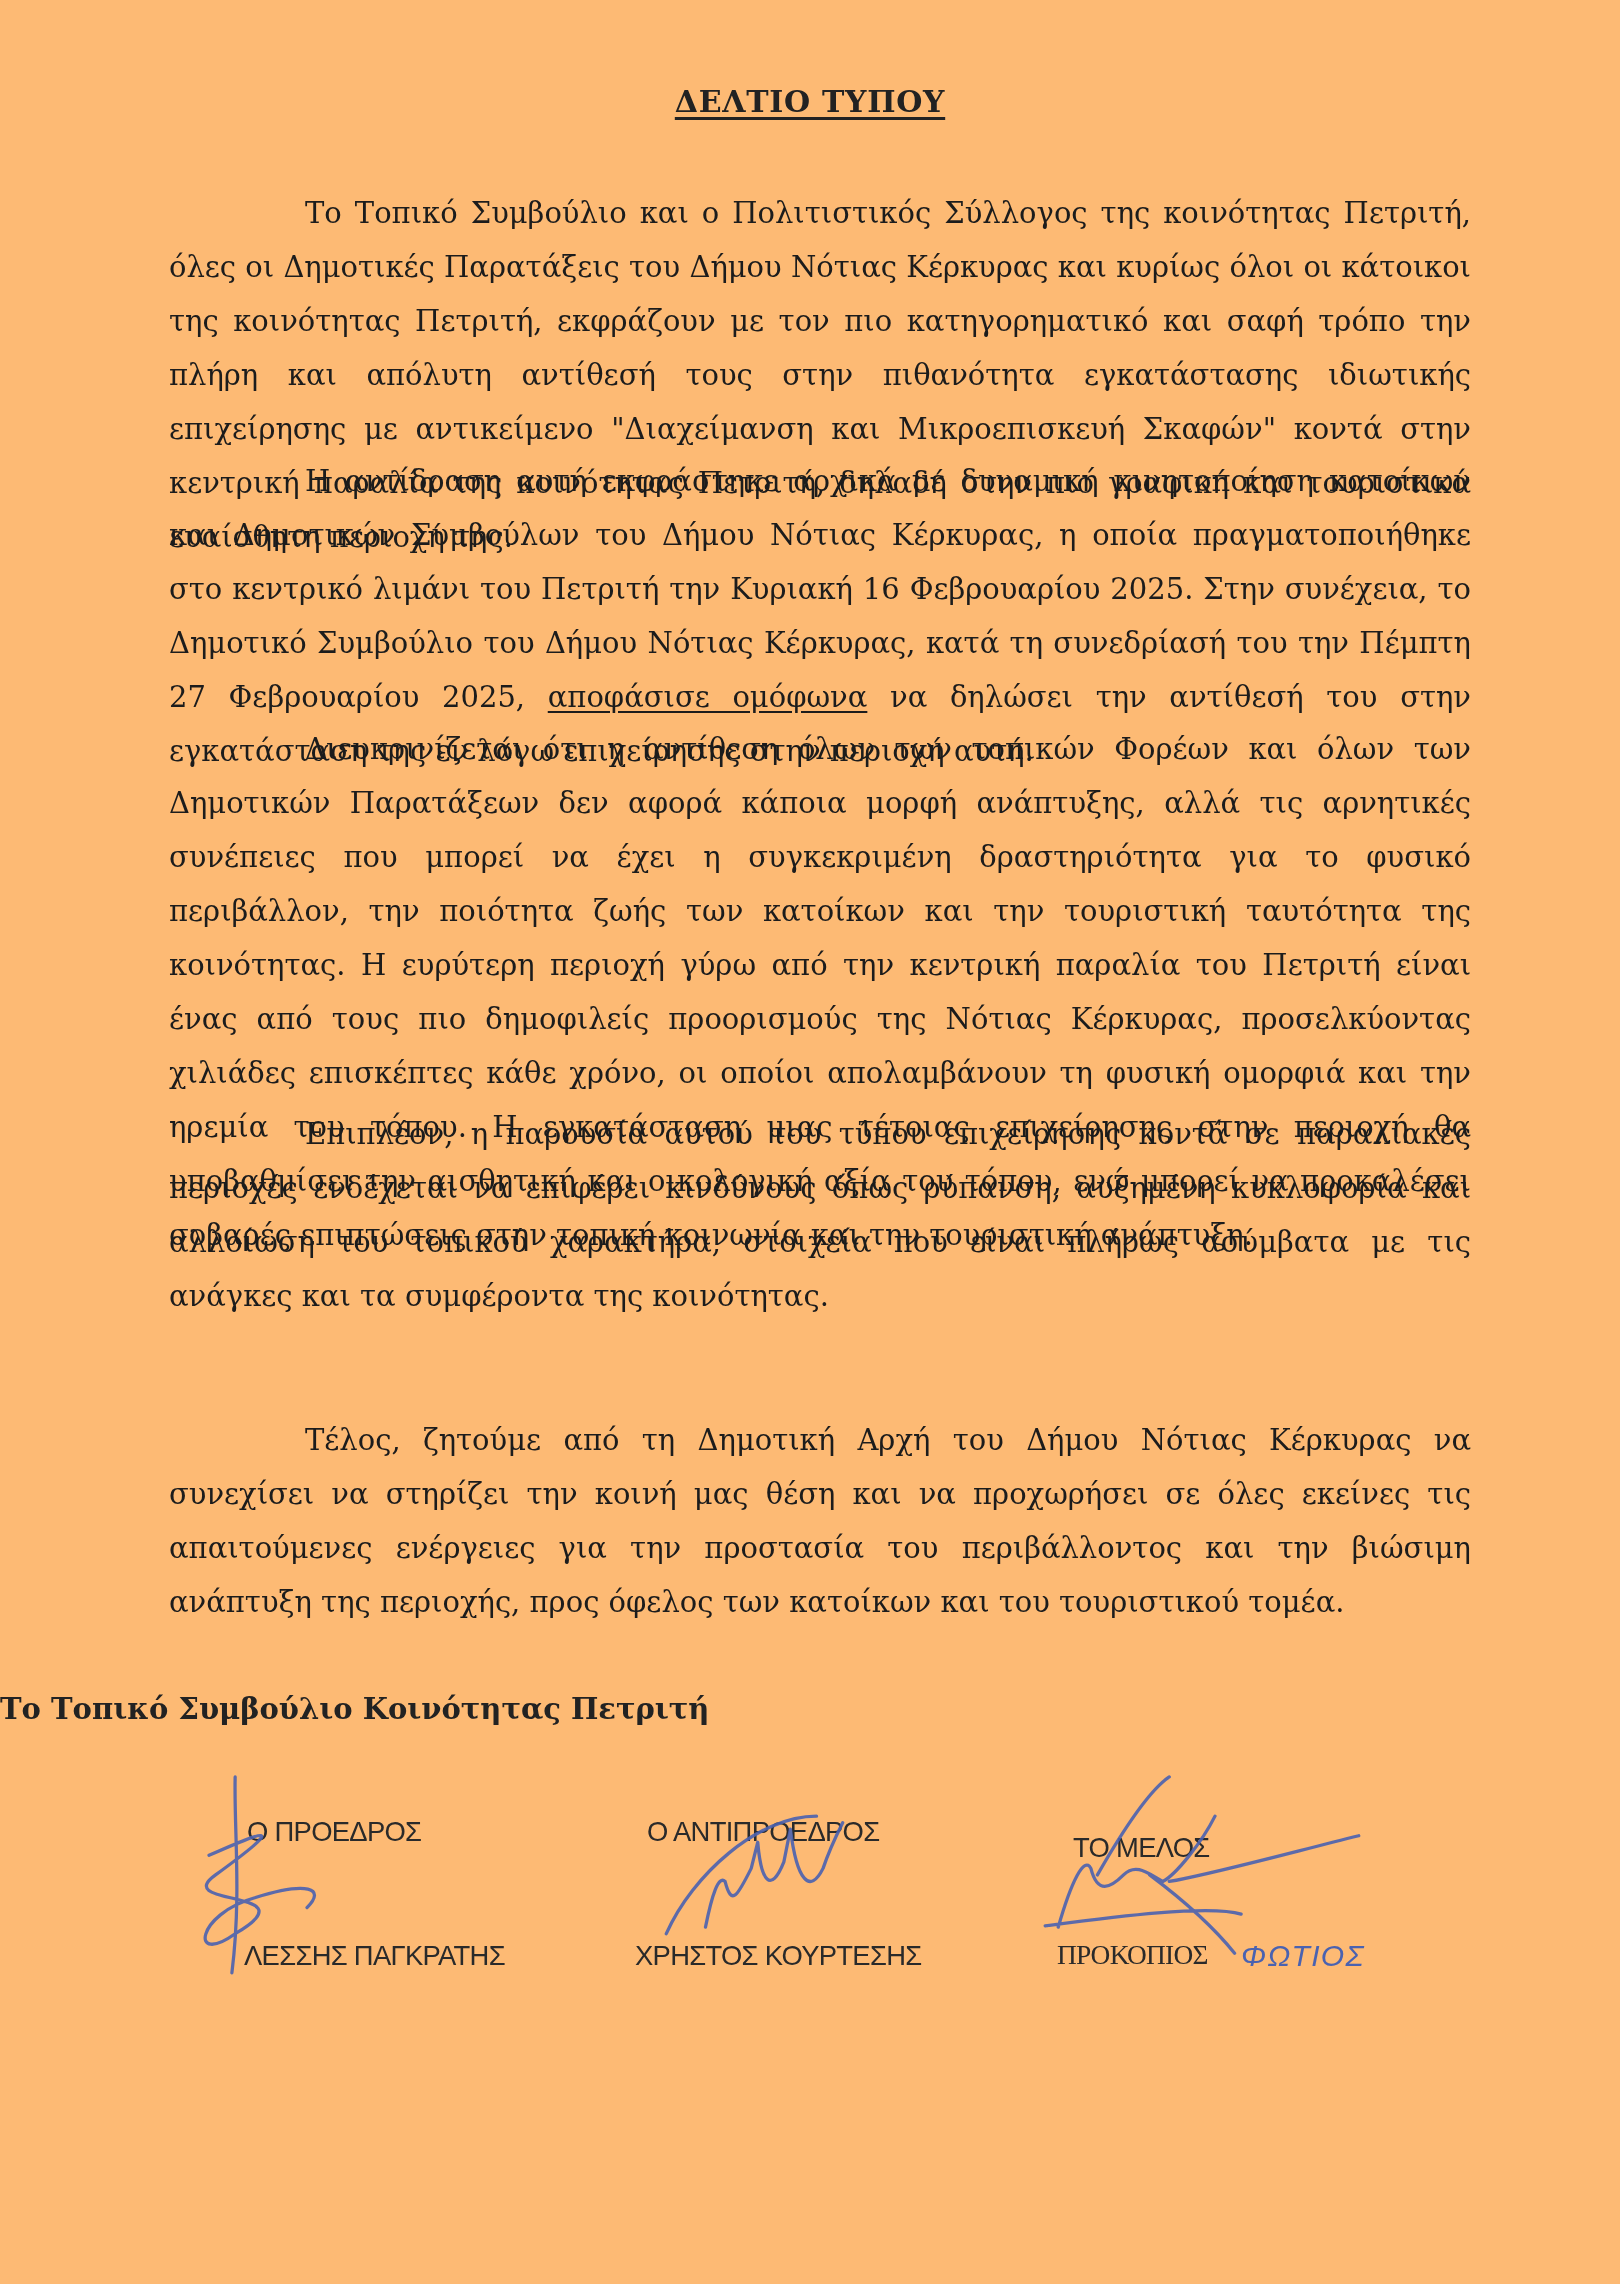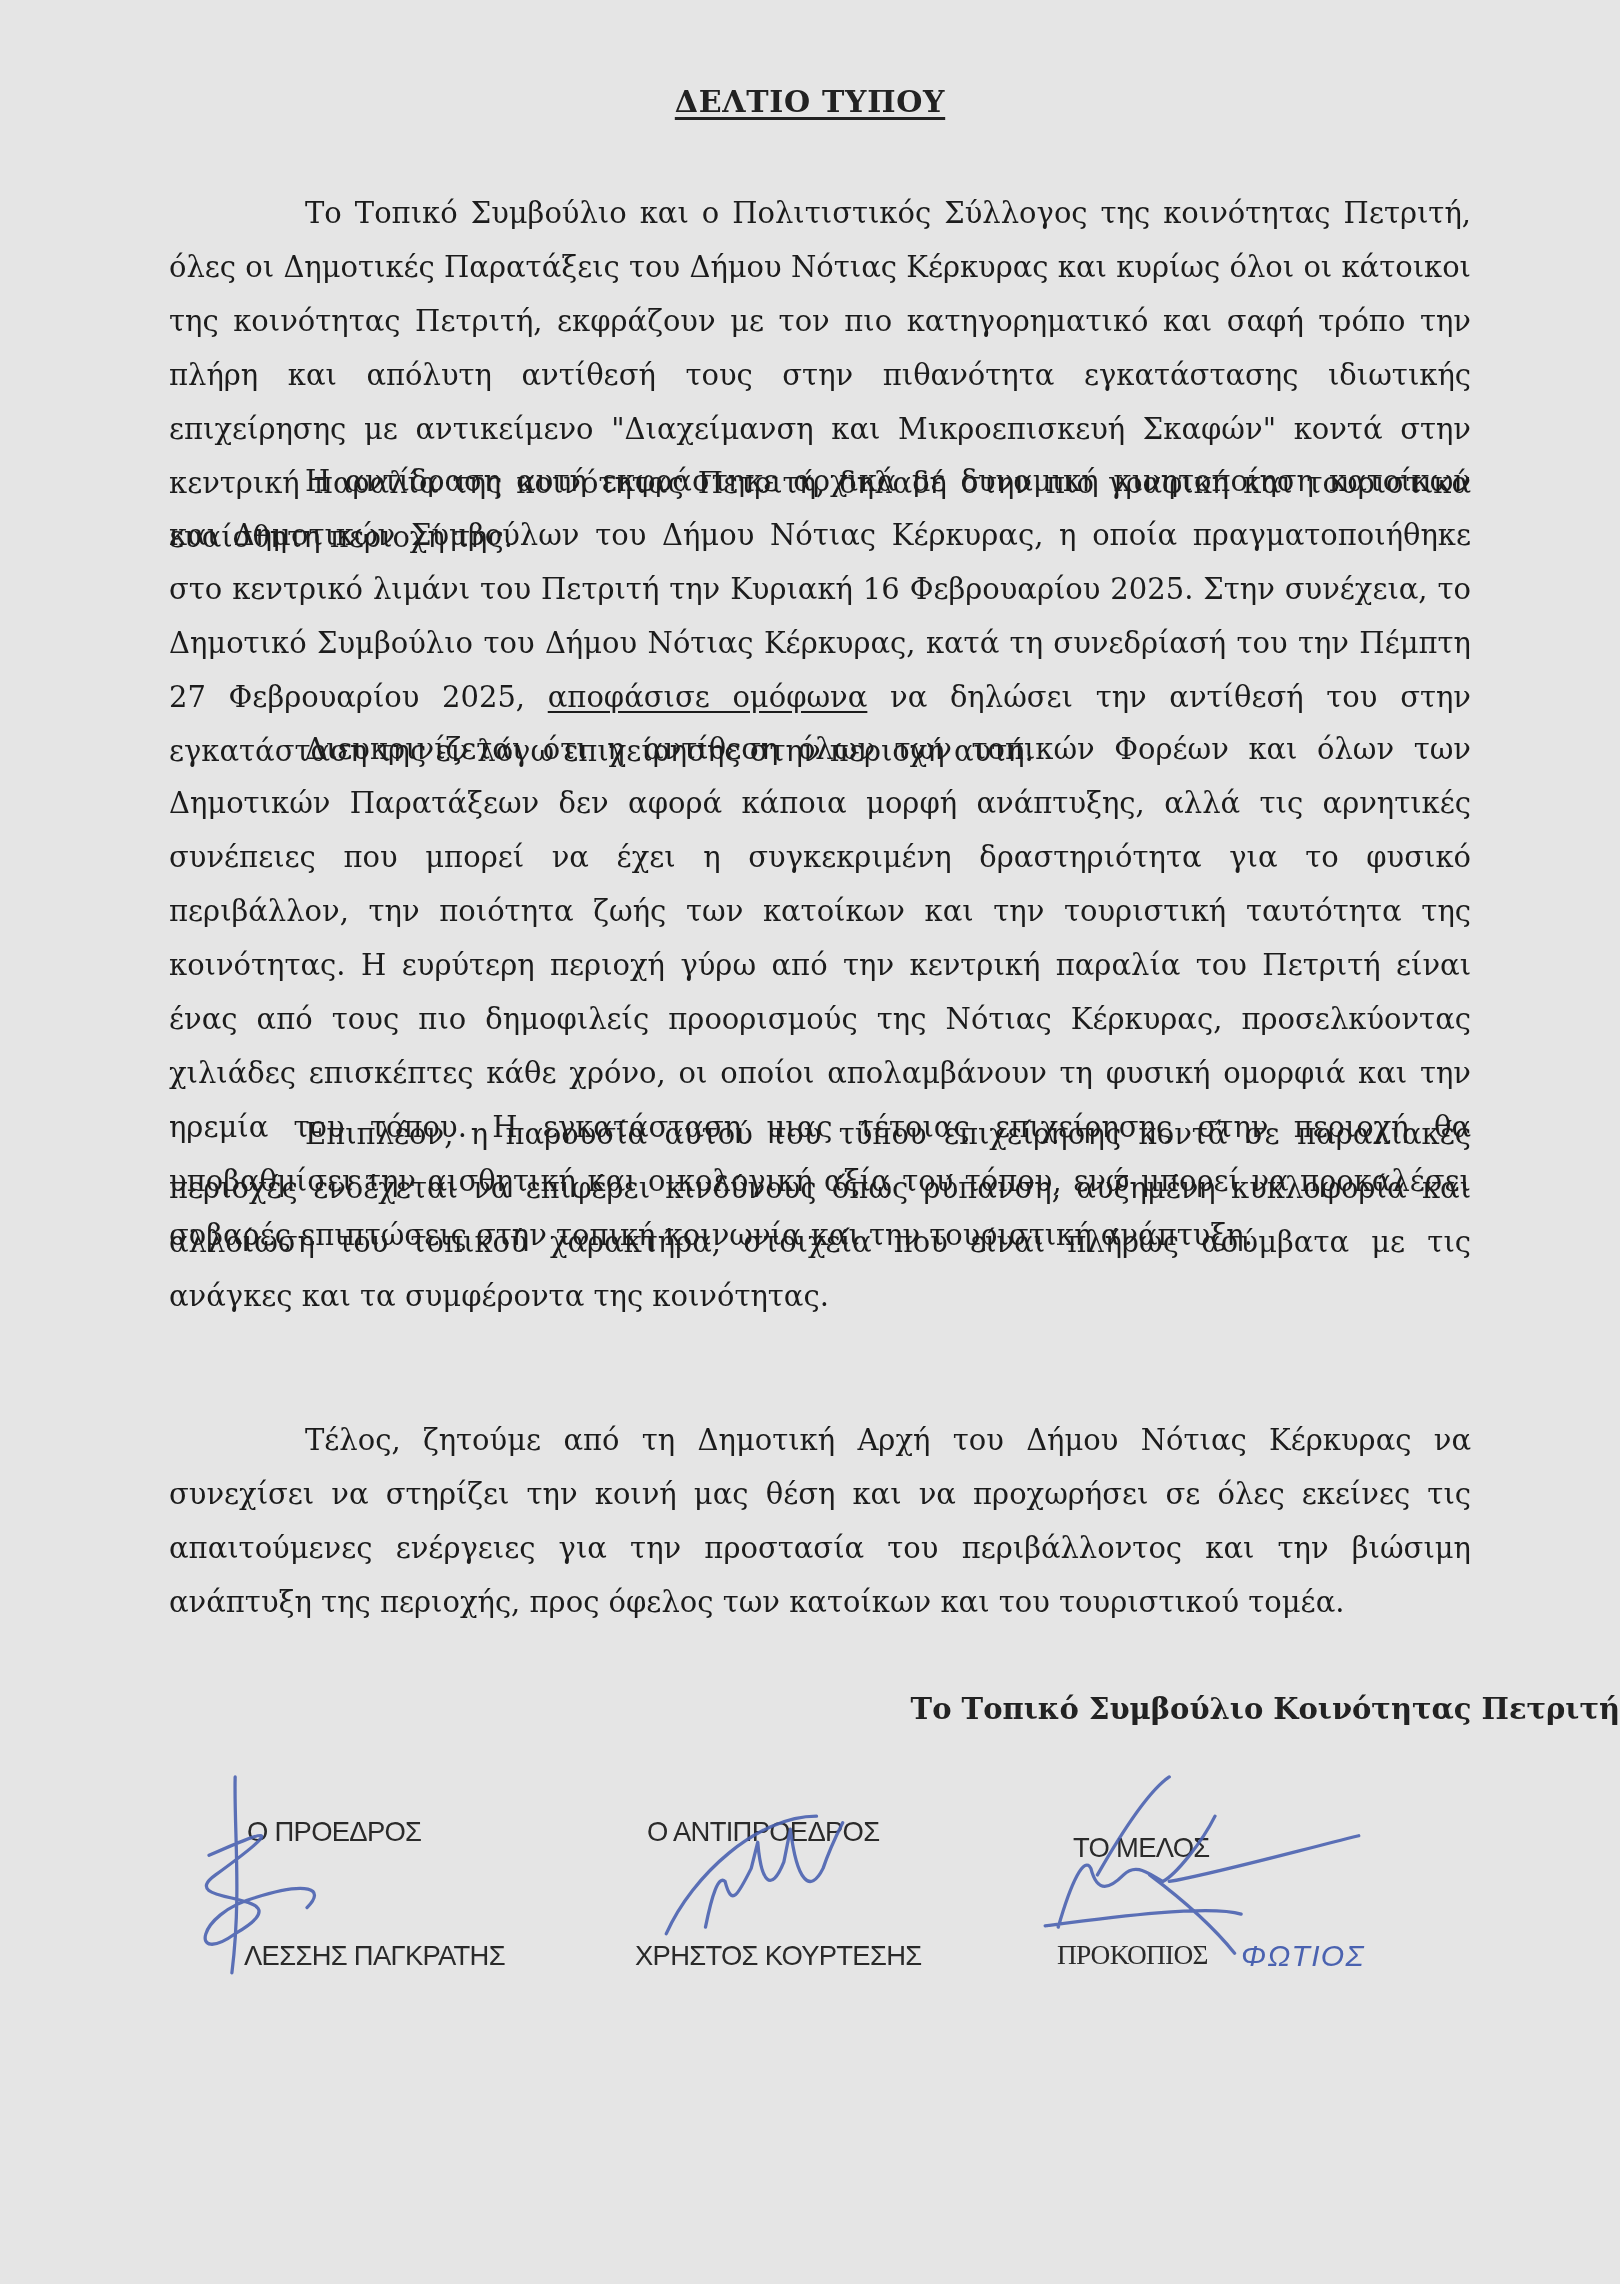--- a/index.html
+++ b/index.html
@@ -1,36 +1,36 @@
 <!DOCTYPE html>
 <html style="font-size:10.5px"><head>
 <meta charset="utf-8">
 <style>
   html, body { margin: 0; padding: 0; background: #ffffff; }
   body { width: 1620px; height: 2284px; position: relative; overflow: hidden; }
-  .page { position: absolute; left: 0; top: 0; width: 1620px; height: 2284px; background: #e5e5e5; }
+  .page { position: absolute; left: 0; top: 0; width: 1620px; height: 2284px; background: #fdba74; }
   .title {
     position: absolute; top: 84px; left: 0; width: 1620px; text-align: center;
     font-family: "DejaVu Serif", serif; font-weight: bold; font-size: 30px;
     color: #222; text-decoration: underline; text-underline-offset: 5.2px; letter-spacing: 0.7px;
   }
   .body-text {
     position: absolute; left: 169px; width: 1302px;
     font-family: "DejaVu Serif", serif; font-size: 29px; line-height: 54px;
     color: #1c1c1c; text-align: justify; text-indent: 136px;
   }
   .u { text-decoration: underline; text-underline-offset: 3.9px; }
   #p1 { top: 157px; }
   #p2 { top: 425px; }
   #p3 { top: 693px; }
   #p4 { top: 1078px; }
   #p5 { top: 1277px; }
   #p6 { top: 1384px; }
   .council {
-    position: absolute; top: 1692px; left: 0; width: 1620px; text-align: right;
+    position: absolute; top: 1692px; left: 0; width: 1620px; text-align: left;
     font-family: "DejaVu Serif", serif; font-weight: bold; font-size: 29px; color: #222;
   }
   .sig-role, .sig-name {
     position: absolute; font-family: "Liberation Sans", sans-serif; font-size: 27.4px;
     color: #2a2a2a; letter-spacing: -0.7px; white-space: nowrap; text-align: center;
   }
   .sig-svg { position: absolute; left: 0; top: 0; width: 1620px; height: 2284px; pointer-events: none; }
   .scribble { position: absolute; font-family: "Liberation Sans", sans-serif; font-style: italic;
     font-size: 30px; color: #4a62b0; letter-spacing: 1.3px; }
 </style>

